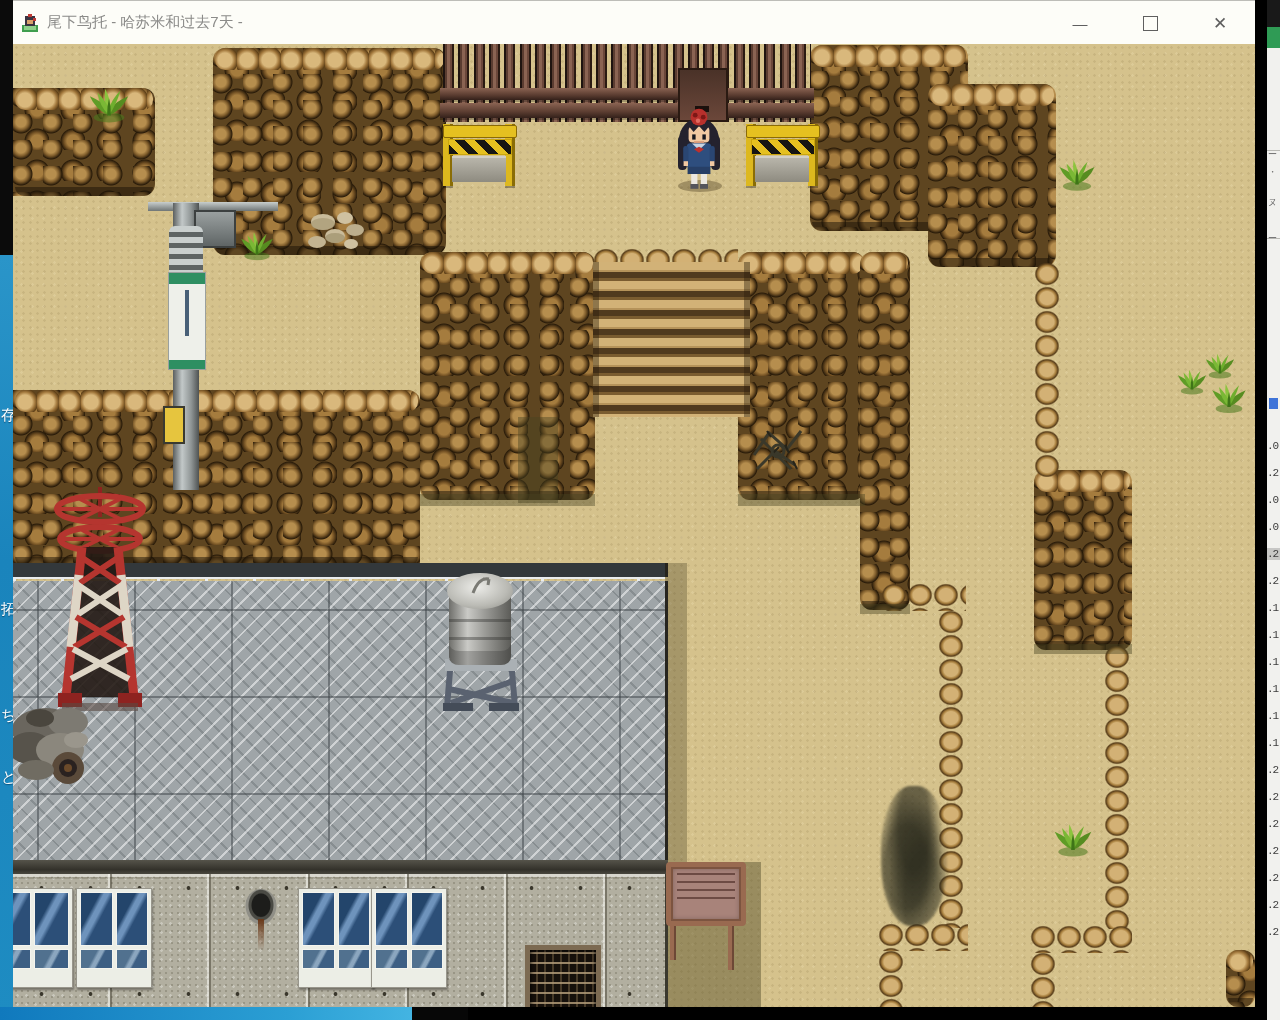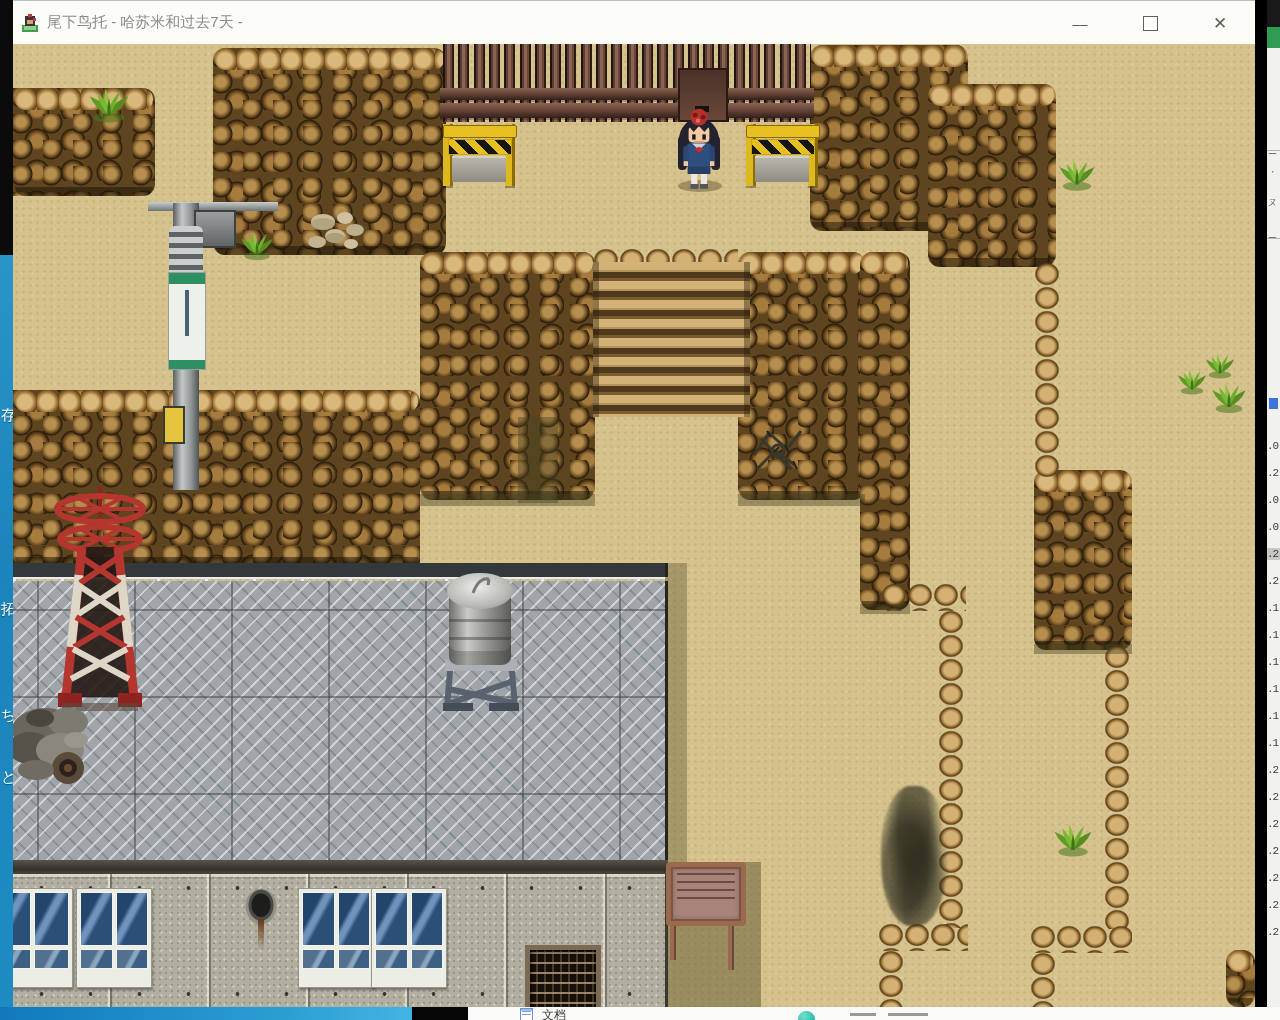--- a/index.html
+++ b/index.html
@@ -218,30 +218,20 @@
         <span class="rnum" style="top: 818px;">.2</span>
         <span class="rnum" style="top: 845px;">.2</span>
         <span class="rnum" style="top: 872px;">.2</span>
         <span class="rnum" style="top: 899px;">.2</span>
         <span class="rnum" style="top: 926px;">.2</span>
       </div>
   </div>
 
   <div class="abs bottom-blue"></div>
   <div class="abs bottom-black"></div>
-  <div class="abs bottom-white">
-    <span class="doc-ico">
-        <i></i>
-        <i></i>
-      </span>
-    <span class="doc-label">文档</span>
-    <span class="teal-dot"></span>
-    <span class="smudge" style="left:382px;width:26px"></span>
-    <span class="smudge" style="left:420px;width:40px"></span>
-  </div>
 
   <div class="abs gw">
 
     <div class="titlebar">
       <svg class="abs" style="left:7px;top:12px" width="20" height="20" viewBox="0 0 20 20">
         <rect x="2" y="12" width="16" height="7" fill="#3f9e4f"></rect>
         <rect x="4" y="13" width="12" height="4" fill="#8fd08a"></rect>
         <rect x="5" y="3" width="10" height="10" fill="#3a3440"></rect>
         <rect x="7" y="7" width="6" height="4" fill="#d8a06a"></rect>
         <rect x="8" y="1" width="4" height="3" fill="#c03a34"></rect>

